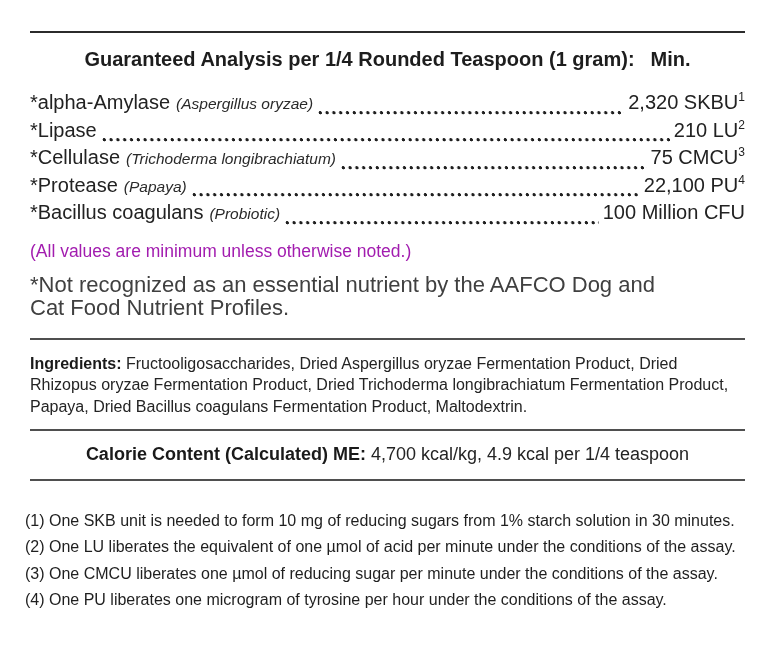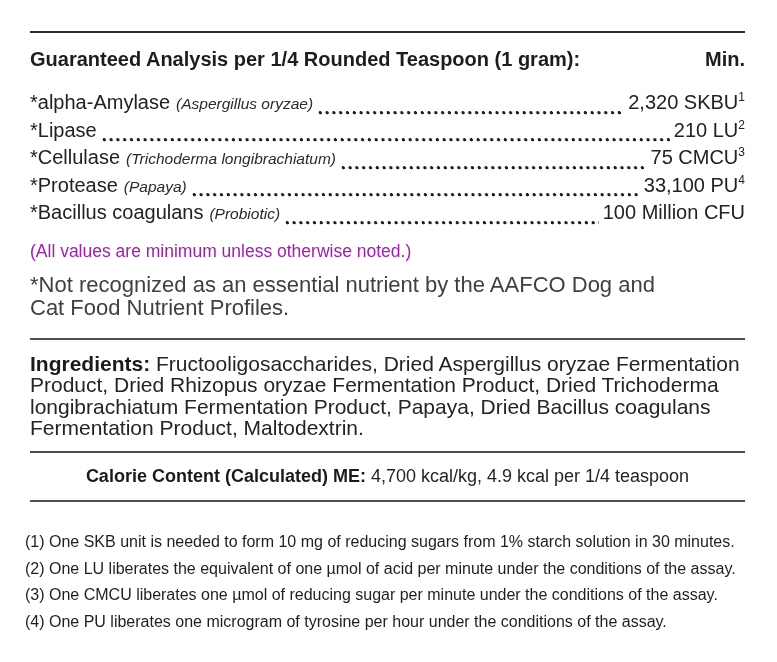--- a/index.html
+++ b/index.html
@@ -22,21 +22,21 @@
   }
   .rule-dark {
     border: none; border-top: 2px solid #2b2b2b;
     margin-top: 9px;
   }
   .rule-gray {
     border: none; border-top: 2px solid #4f4f4f;
   }
 
   .ga-heading-row {
-    display: flex; justify-content: space-between; align-items: baseline;
+    display: flex; justify-content: center; align-items: baseline;
     margin-top: 15px;
     font-size: 20px; font-weight: bold; gap: 16px;
   }
 
   .ga-rows { margin-top: 20px; }
   .ga-row {
     display: flex; align-items: baseline;
     height: 27.5px;
     font-size: 20px;
     color: #222;
@@ -66,21 +66,21 @@
     color: #a21caf;
   }
   .note-aafco {
     margin-top: 11px;
     font-size: 22px;
     line-height: 23.5px;
     max-width: 648px;
     color: #404040;
   }
   .para {
-    font-size: 21px;
+    font-size: 16px;
     line-height: 21.5px;
     color: #242424;
   }
   .para .bold-label { font-weight: bold; color: #1a1a1a; }
 
   .mt-rule-ingredients { margin-top: 18px; }
   .ingredients-body { margin-top: 13px; max-width: 712px; }
 
   .mt-rule-calorie-top { margin-top: 12px; }
   .calorie-body { margin-top: 13px; font-size: 18px; text-align: center; }
@@ -125,21 +125,21 @@
       <span class="ga-name">*Cellulase</span>
       <span class="ga-species">(Trichoderma longibrachiatum)</span>
       <span class="leader"></span>
       <span class="ga-value"><span>75 CMCU</span><sup>3</sup></span>
     </div>
 
     <div class="ga-row">
       <span class="ga-name">*Protease</span>
       <span class="ga-species">(Papaya)</span>
       <span class="leader"></span>
-      <span class="ga-value"><span>33,100 PU</span><sup>4</sup></span>
+      <span class="ga-value"><span>22,100 PU</span><sup>4</sup></span>
     </div>
 
     <div class="ga-row">
       <span class="ga-name">*Bacillus coagulans</span>
       <span class="ga-species">(Probiotic)</span>
       <span class="leader"></span>
       <span class="ga-value"><span>100 Million CFU</span><sup></sup></span>
     </div>
 
   </div>

